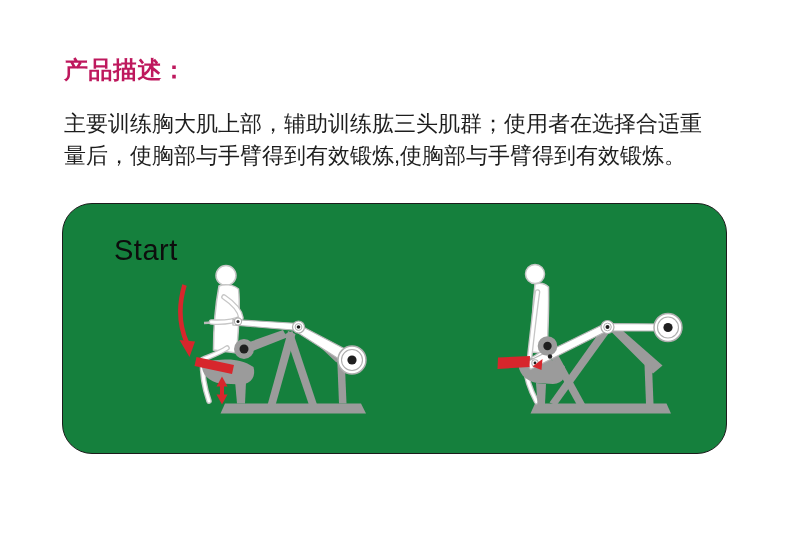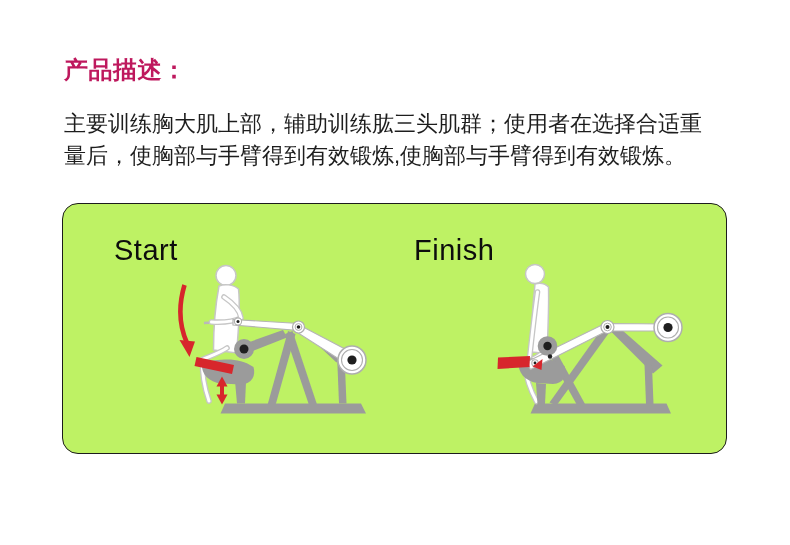--- a/index.html
+++ b/index.html
@@ -15,22 +15,22 @@
     font-size:24px;font-weight:700;color:#be185d;
     letter-spacing:0.5px;
   }
   .desc{
     position:absolute;left:64px;top:97px;width:675px;
     font-size:22px;line-height:31.5px;color:#1d1d1d;margin-top:11px;
   }
   .panel{
     position:absolute;left:62px;top:203px;
     width:663px;height:249px;
-    border:1.5px solid #1c1c1c;border-radius:16px;
-    background:#bef264;
+    border:1.5px solid #1c1c1c;border-radius:30px;
+    background:#15803d;
   }
   .label{
     position:absolute;top:30px;
     font-size:29px;font-weight:400;color:#0d0d0d;letter-spacing:0.5px;
   }
   .label.start{left:51px;}
   .label.finish{left:351px;}
   .illus{position:absolute;top:57px;width:220px;height:170px;}
   .illus.start-illus{left:112px;}
   .illus.finish-illus{left:432px;}
@@ -53,21 +53,20 @@
   <h2 class="title">产品描述：</h2>
 
   <div class="desc">
     <div>主要训练胸大肌上部，辅助训练肱三头肌群；使用者在选择合适重</div>
     <div>量后，使胸部与手臂得到有效锻炼,使胸部与手臂得到有效锻炼。</div>
   </div>
 
   <section class="panel">
 
     <span class="label start">Start</span>
-    <span class="label finish">Finish</span>
 
     <svg class="illus start-illus" viewBox="0 0 220 170" xmlns="http://www.w3.org/2000/svg">
       <g class="steel">
         <path d="M113,70 L120.5,73 L100,146 L92.5,144 Z"></path>
         <path d="M110,73 L117.5,70 L142.5,145 L135,147 Z"></path>
         <path d="M122,64.5 L128,69 L167,94.5 L161.5,101.5 Z"></path>
         <path d="M162,93 L169.5,94 L171.5,142.5 L164,142.5 Z"></path>
         <path d="M66,84 L108,69 L112,76.5 L70,93 Z"></path>
         <path d="M50,142.5 L186,142.5 L191,152.5 L45.5,152.5 Z"></path>
       </g>

